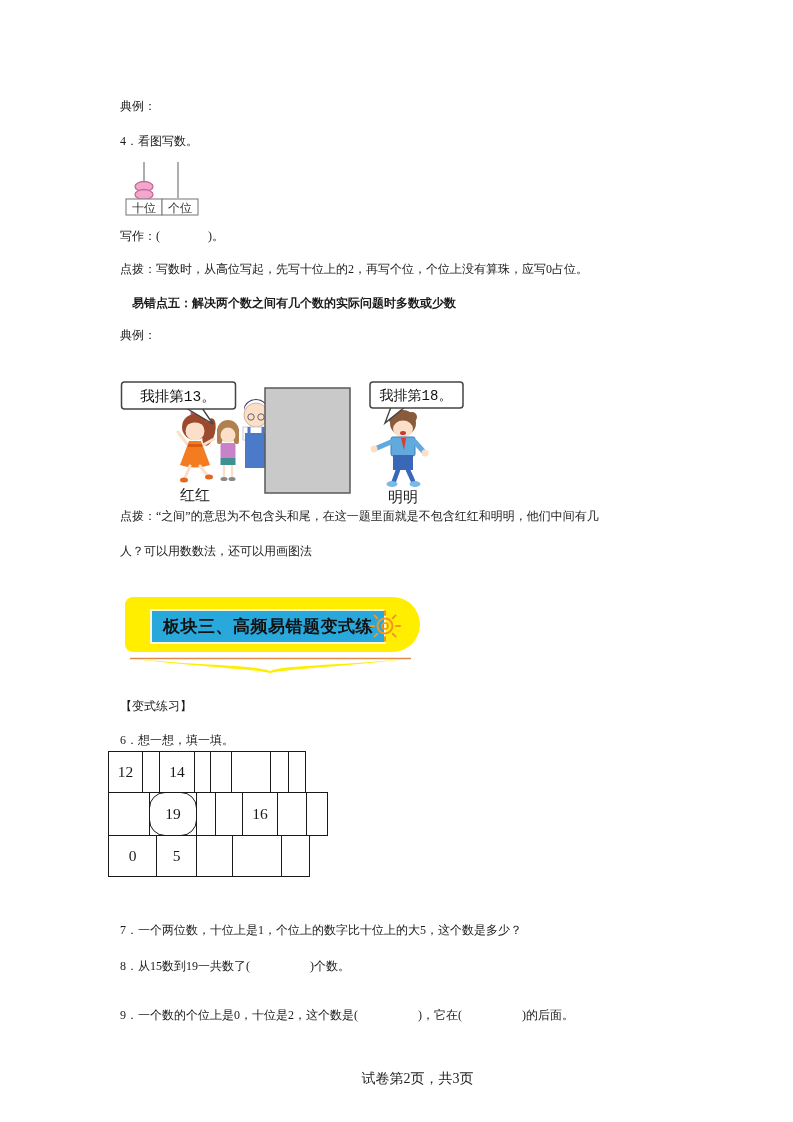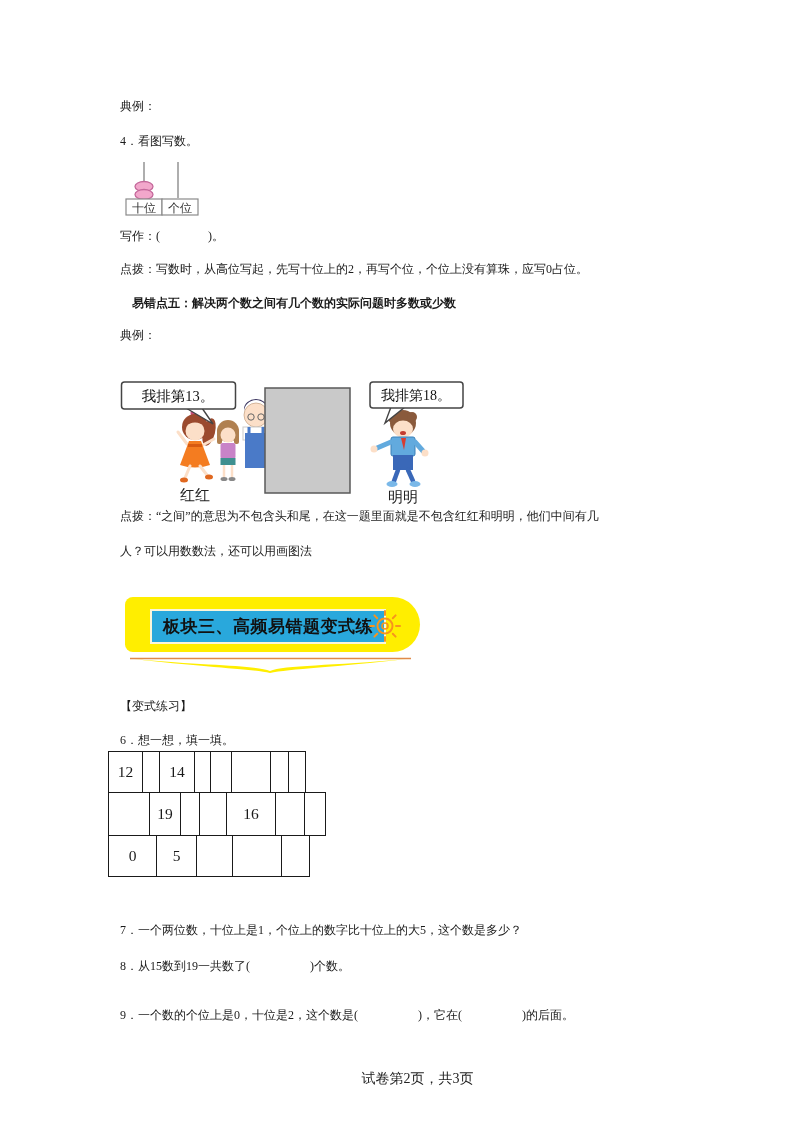--- a/index.html
+++ b/index.html
@@ -44,21 +44,21 @@
   .trow + .trow{margin-top:-1px;}
   .cell{
     box-sizing:border-box;
     border:1px solid #1a1a1a;
     display:flex;align-items:center;justify-content:center;
     font-size:15.5px;
   }
   .cell + .cell{margin-left:-1px;}
   
   .abacus{position:absolute;left:120px;top:160px;}
-  .illus{position:absolute;left:120px;top:378px;}
+  .illus{position:absolute;left:120px;top:378px;font-family:Liberation Mono, monospace;}
   .footer{
     position:absolute;left:0;top:1070px;width:100%;
     text-align:center;font-size:14px;color:#222;padding-left:21px;
   }
 </style>
 </head>
 <body>
 
 <div class="page">
 
@@ -200,24 +200,24 @@
         <div class="cell" style="width: 18px; height: 42px;"></div>
         <div class="cell" style="width: 36px; height: 42px; font-family: Liberation Serif, serif;">14</div>
         <div class="cell" style="width: 17px; height: 42px;"></div>
         <div class="cell" style="width: 22px; height: 42px;"></div>
         <div class="cell" style="width: 40px; height: 42px;"></div>
         <div class="cell" style="width: 19px; height: 42px;"></div>
         <div class="cell" style="width: 18px; height: 42px;"></div>
       </div>
     <div class="trow">
         <div class="cell" style="width: 42px; height: 44px;"></div>
-        <div class="cell" style="width: 32px; height: 44px;">19</div>
+        <div class="cell" style="width: 48px; height: 44px; border-radius: 16px;">19</div>
         <div class="cell" style="width: 20px; height: 44px;"></div>
         <div class="cell" style="width: 28px; height: 44px;"></div>
-        <div class="cell" style="width: 50px; height: 44px;">16</div>
+        <div class="cell" style="width: 36px; height: 44px;">16</div>
         <div class="cell" style="width: 30px; height: 44px;"></div>
         <div class="cell" style="width: 22px; height: 44px;"></div>
       </div>
     <div class="trow">
         <div class="cell" style="width: 49px; height: 42px;">0</div>
         <div class="cell" style="width: 41px; height: 42px;">5</div>
         <div class="cell" style="width: 37px; height: 42px;"></div>
         <div class="cell" style="width: 50px; height: 42px;"></div>
         <div class="cell" style="width: 29px; height: 42px;"></div>
       </div>

